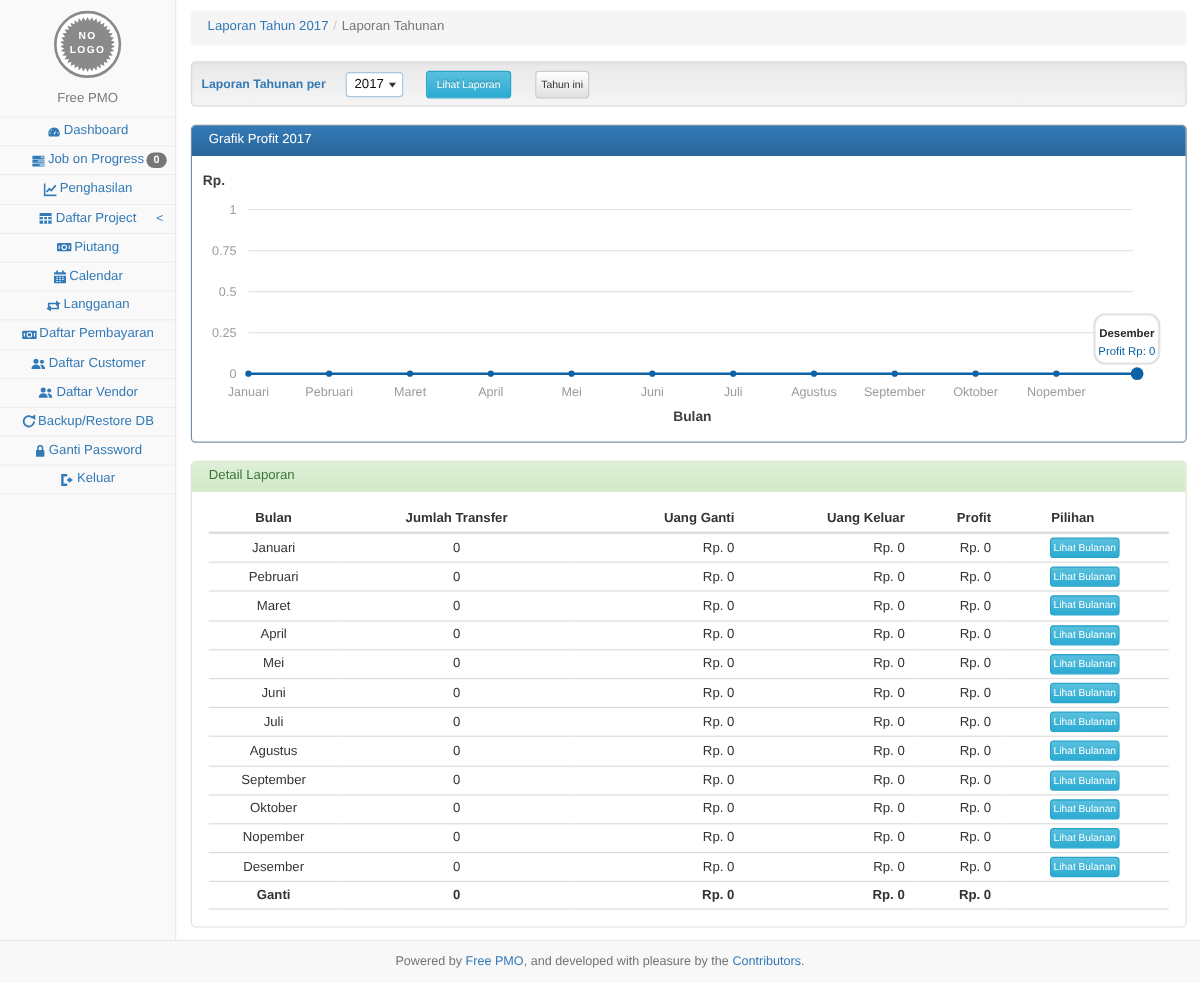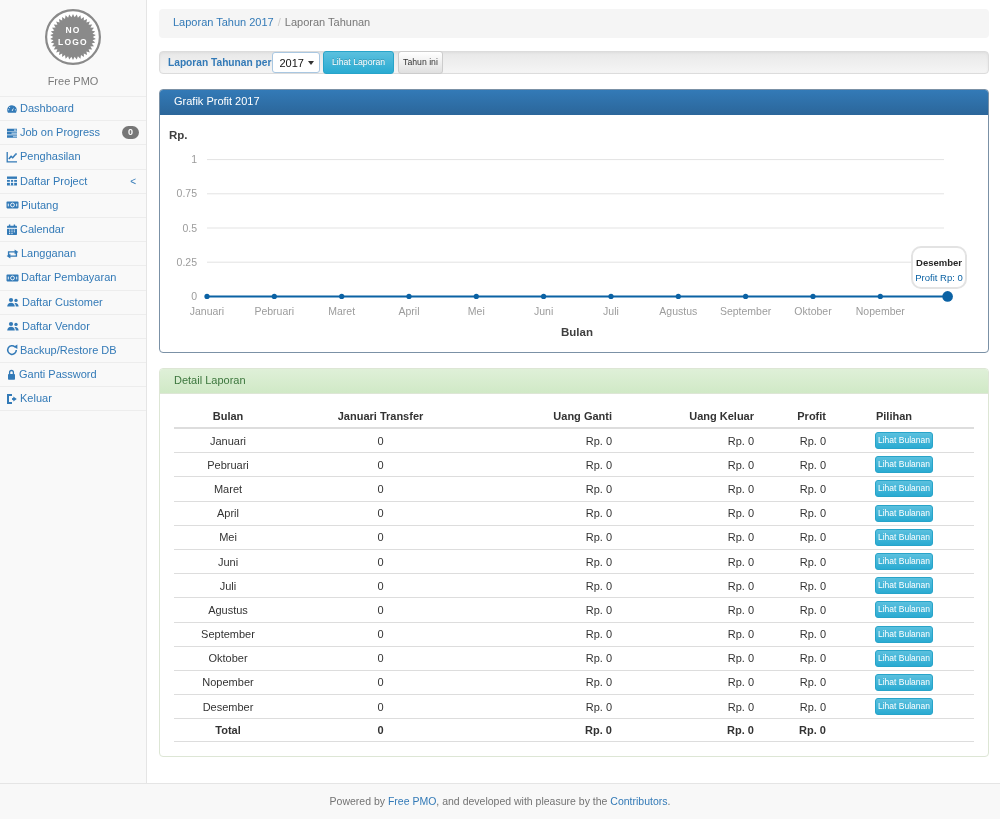--- a/index.html
+++ b/index.html
@@ -18,44 +18,44 @@
   width: 147px; min-width: 147px;
   background: #f9f9f9;
   border-right: 1px solid #e5e5e5;
 }
 .logo { text-align: center; padding-top: 8px; }
 .brand { color: #7b7b7b; font-size: 11px; margin-top: 7px; }
 ul.menu { list-style: none; margin-top: 9px; border-top: 1px solid #ededed; }
 ul.menu li { border-bottom: 1px solid #ededed; }
 ul.menu a {
   display: flex; align-items: center; position: relative;
-  color: #337ab7; padding: 0 6px; height: 23.2px; line-height: 23.2px;
+  color: #337ab7; padding: 0 6px; height: 23.2px; line-height: 23.2px; justify-content: center;
 }
 ul.menu a svg { margin-right: 2px; flex: none; }
 .badge0 {
   position: absolute; right: 7px; top: 5px;
   background: #777; color: #fff; font-weight: bold; font-size: 9px;
   border-radius: 8px; padding: 0 6px; height: 13px; line-height: 13px;
 }
 .chev { position: absolute; right: 10px; font-size: 10px; color: #337ab7; font-family: "Liberation Sans", sans-serif; }
 
 main { flex: 1; padding: 9px 12px 0 12px; background: #fff; }
 .breadcrumb {
   background: #f5f5f5; border-radius: 4px;
   padding: 7px 14px; height: 29px; margin-bottom: 13px;
 }
 .breadcrumb .sep { color: #ccc; padding: 0 4px; }
 .breadcrumb .active { color: #777; }
 .breadcrumb a { color: #337ab7; }
 .well {
-  height: 23px; margin-bottom: 15px;
+  height: 38px; margin-bottom: 15px;
   background: #f5f5f5 linear-gradient(to bottom, #e8e8e8 0, #f5f5f5 100%);
   border: 1px solid #dcdcdc; border-radius: 4px;
   box-shadow: inset 0 1px 3px rgba(0,0,0,.05);
-  display: flex; align-items: center; padding: 0 8px;
+  display: flex; align-items: center; padding: 0 8px; gap: 16px;
 }
 .well label { color: #337ab7; font-weight: bold; font-size: 10.2px; }
 .selwrap { position: relative; display: inline-block; margin-left: 1px; }
 .well select {
   -webkit-appearance: none; appearance: none;
   width: 48px; height: 21px;
   border: 1px solid #a9c7e1; border-radius: 3px; background: #fff;
   font-size: 11px; font-family: "Liberation Sans", sans-serif; color: #111;
   padding-left: 6px;
 }
@@ -287,21 +287,21 @@
               <col style="width:108px">
               <col style="width:197px">
               <col style="width:141px">
               <col style="width:142px">
               <col style="width:72px">
               <col>
             </colgroup>
 <thead>
               <tr>
                 <th class="c">Bulan</th>
-                <th class="c">Januari Transfer</th>
+                <th class="c">Jumlah Transfer</th>
                 <th class="r">Uang Ganti</th>
                 <th class="r">Uang Keluar</th>
                 <th class="r">Profit</th>
                 <th class="c" style="padding-right:28px">Pilihan</th>
               </tr>
             </thead>
 <tbody>
 <tr>
                 <td class="c">Januari</td>
                 <td class="c">0</td>
@@ -416,21 +416,21 @@
                 <td class="c">Desember</td>
                 <td class="c">0</td>
                 <td class="r">Rp. 0</td>
                 <td class="r">Rp. 0</td>
                 <td class="r">Rp. 0</td>
                 <td class="c">
                   <a class="btn-xs">Lihat Bulanan</a>
                 </td>
               </tr>
 <tr class="total">
-                <td class="c">Total</td>
+                <td class="c">Ganti</td>
                 <td class="c">0</td>
                 <td class="r">Rp. 0</td>
                 <td class="r">Rp. 0</td>
                 <td class="r">Rp. 0</td>
                 <td class="c"></td>
               </tr>
 </tbody>
 </table>
         </div>
     </div>

